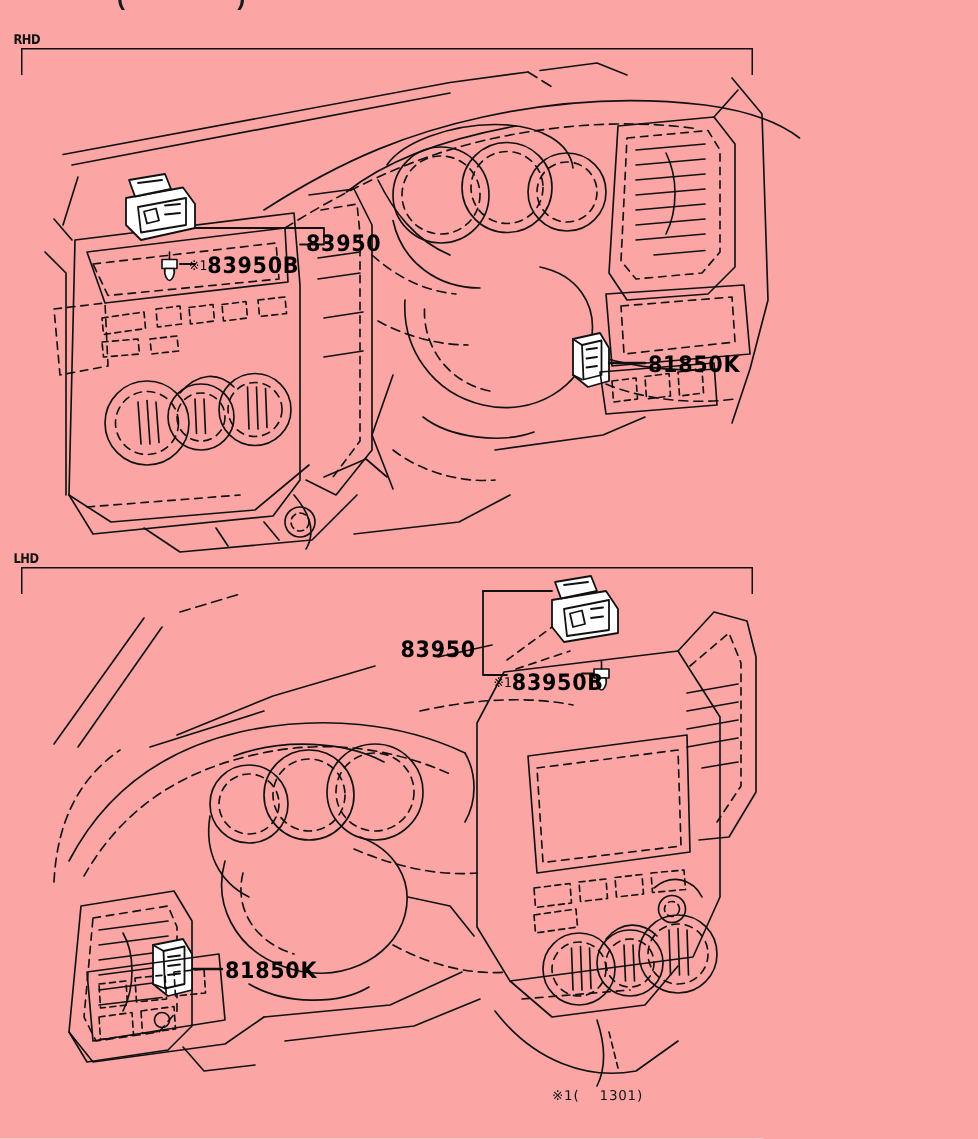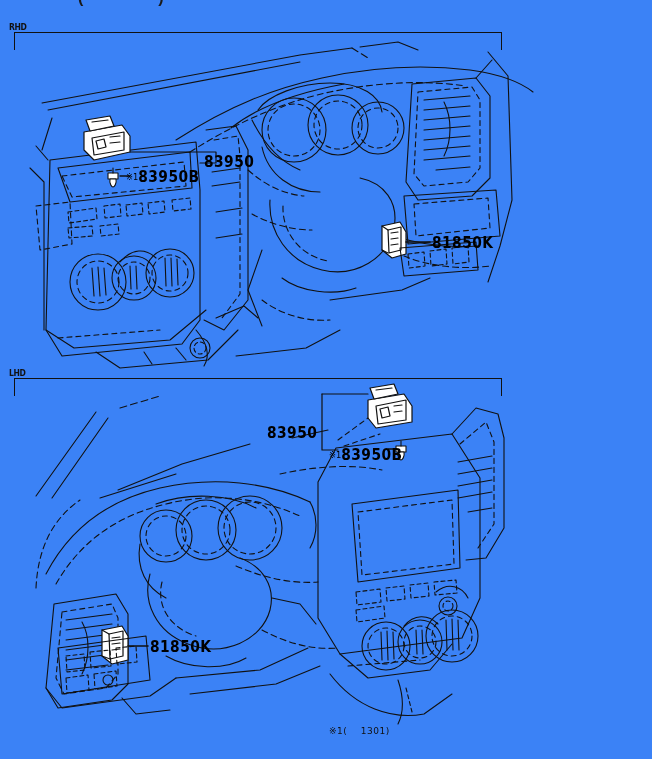--- a/index.html
+++ b/index.html
@@ -10,21 +10,21 @@
   body {
     width: 652px;
     height: 759px;
     position: relative;
     font-family: "Liberation Sans", sans-serif;
     overflow: hidden;
   }
   .page {
     position: absolute;
     inset: 0;
-    background: #3b82f6;
+    background: #fca5a5;
   }
   
   .top-clip {
     position: absolute;
     left: 0; top: 0;
     width: 652px; height: 16px;
     overflow: hidden;
   }
   .top-clip .clip-text {
     position: absolute;
@@ -82,20 +82,21 @@
     letter-spacing: 0;
   }
   
   .footnote {
     position: absolute;
     font-family: "DejaVu Sans", sans-serif;
     font-size: 9px;
     color: #111;
     letter-spacing: 0.5px;
     white-space: pre;
+    margin-left: 39px;
   }
 </style>
 </head>
 <body>
 
 <div class="page">
 
   <div class="top-clip">
     <span class="clip-text">( ・・・ )</span>
   </div>

